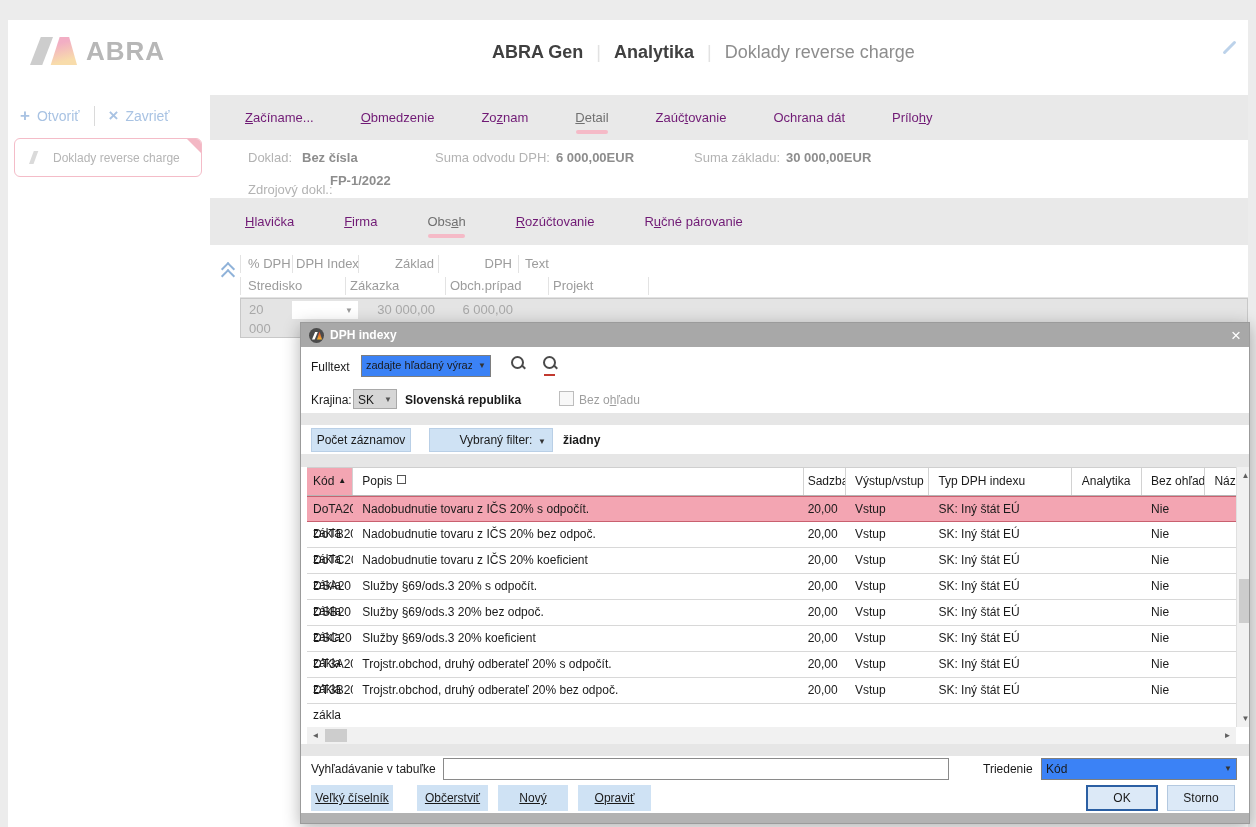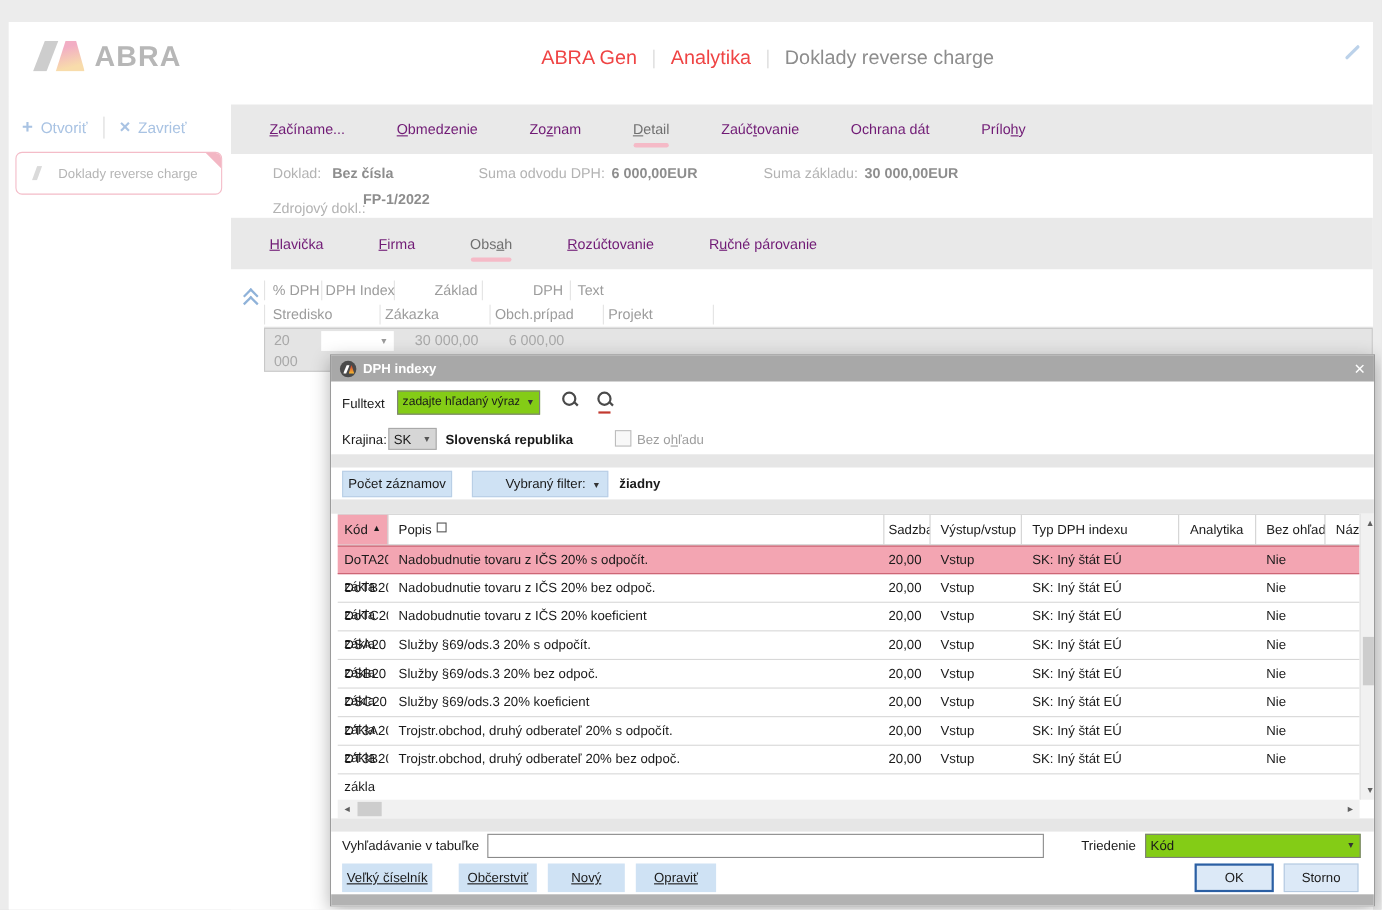--- a/index.html
+++ b/index.html
@@ -13,21 +13,21 @@
   .topbar{position:absolute;left:0;top:0;width:100%;height:68px;background:#fff;}
   .logo{position:absolute;left:22px;top:16px;height:30px;display:flex;align-items:center;}
   .lg-shapes{position:relative;width:48px;height:28px;}
   .lg-s1{position:absolute;left:0;top:0;width:36px;height:28px;background:#cdcdcd;
          clip-path:polygon(30% 0,64% 0,34% 100%,0 100%);}
   .lg-s2{position:absolute;left:19px;top:0;width:28px;height:28px;
          background:linear-gradient(165deg,#f2aec4 25%,#f8dcab 80%);
          clip-path:polygon(38% 0,72% 0,100% 100%,6% 100%);}
   .lg-t{margin-left:8px;font-size:26px;font-weight:bold;color:#b7b7b7;letter-spacing:1px;}
   .crumbs{position:absolute;left:484px;top:22px;font-size:18px;white-space:nowrap;}
-  .c-dim{color:#ef4444;}
+  .c-dim{color:#404040;font-weight:bold;}
   .c-sep{color:#e2e2e2;margin:0 13px;font-weight:300;}
   .c-act{color:#8d8d8d;}
   .pencil{position:absolute;right:10px;top:26px;width:17px;height:3px;background:#bcd2ea;
           border-radius:2px;transform:rotate(-45deg);}
 
   
   .sidebar{position:absolute;left:0;top:68px;width:202px;bottom:0;background:#fff;}
   .side-actions{position:absolute;left:12px;top:18px;display:flex;align-items:center;
                 font-size:14px;color:#a9c3e3;}
   .sa-btn{display:flex;align-items:center;cursor:pointer;}
@@ -80,21 +80,21 @@
   .m-title{height:24px;background:#a8a8a8;display:flex;align-items:center;padding:0 8px;}
   .m-ico{width:15px;height:15px;border-radius:50%;background:#4a4a4a;position:relative;overflow:hidden;flex:none;}
   .m-ico::before{content:'';position:absolute;left:3px;top:4px;width:6px;height:8px;background:#fff;
                  clip-path:polygon(0 100%,55% 0,100% 0,45% 100%);}
   .m-ico::after{content:'';position:absolute;left:8px;top:4px;width:5px;height:8px;
                 background:linear-gradient(#d23a2e,#f5c033);clip-path:polygon(0 100%,50% 0,100% 100%);}
   .m-title-t{color:#fff;font-weight:bold;margin-left:6px;}
   .m-close{margin-left:auto;color:#fff;font-size:17px;line-height:17px;cursor:pointer;}
   .m-body{position:relative;height:476px;background:#fff;overflow:hidden;}
   .m-lab{position:absolute;white-space:nowrap;}
-  .combo{position:absolute;border:1px solid #7e7e7e;background:#84cc16;box-sizing:border-box;cursor:pointer;}
+  .combo{position:absolute;border:1px solid #7e7e7e;background:#3b82f6;box-sizing:border-box;cursor:pointer;}
   .combo .val{position:absolute;left:4px;top:3px;right:18px;white-space:nowrap;overflow:hidden;}
   .combo .arr{position:absolute;right:4px;top:5px;font-size:8px;color:#333;}
   .ft-combo{left:60px;top:8px;width:130px;height:22px;}
   .mag-wrap{position:absolute;top:8px;width:20px;height:24px;display:flex;flex-direction:column;
             align-items:center;cursor:pointer;}
   .mag{position:relative;width:16px;height:16px;}
   .mag::before{content:'';position:absolute;left:2px;top:1px;width:9px;height:9px;border:2px solid #4a4a4a;
                border-radius:50%;}
   .mag::after{content:'';position:absolute;left:12px;top:11px;width:5px;height:2px;background:#4a4a4a;
               transform:rotate(45deg);}

